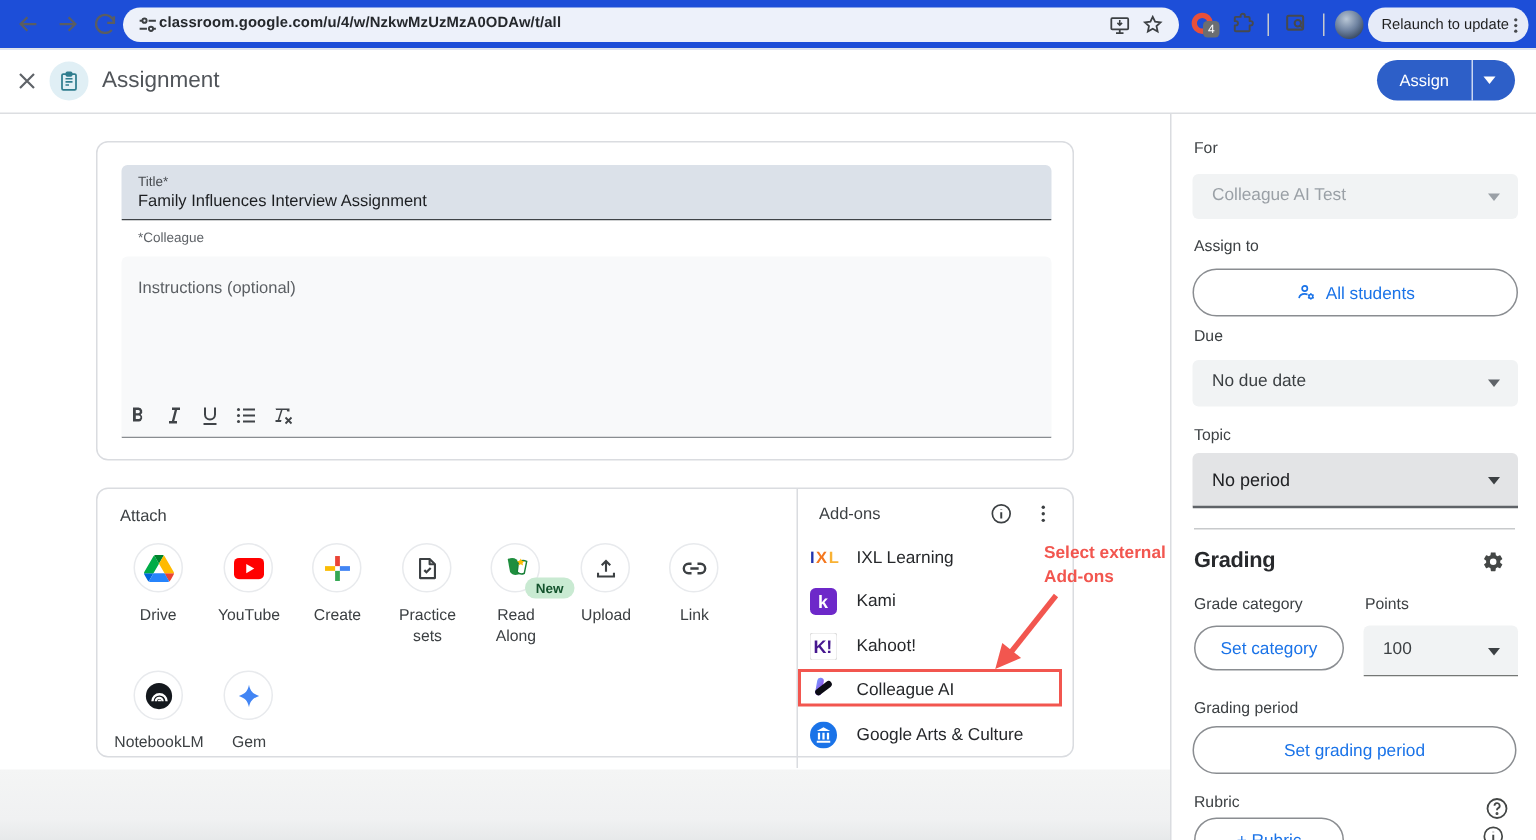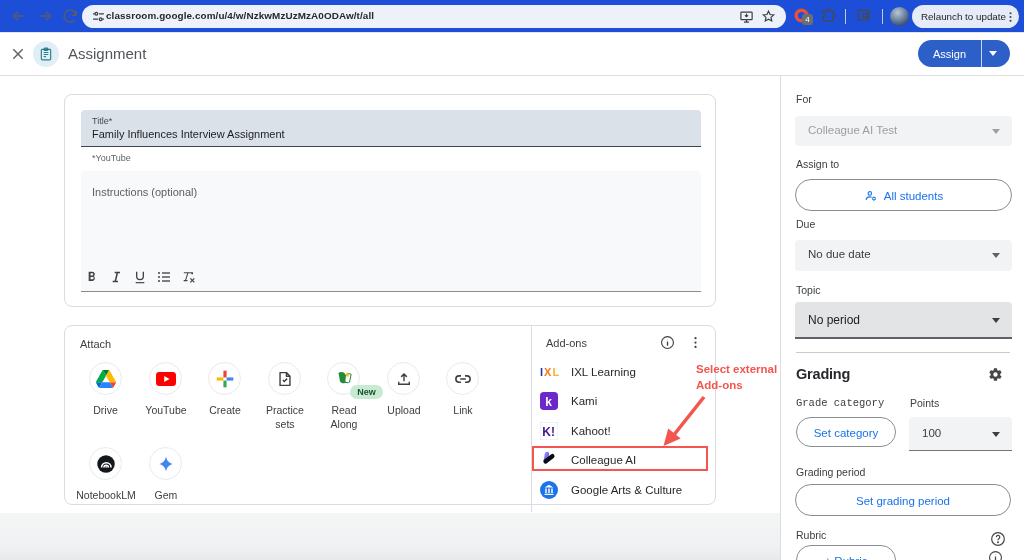--- a/index.html
+++ b/index.html
@@ -162,21 +162,21 @@
 </div>
 
 <div id="vdiv"></div>
 <div id="greyband"></div>
 
 <div class="card" id="card1">
   <div id="tfield">
     <div class="tl">Title*</div>
     <div class="tv">Family Influences Interview Assignment</div>
   </div>
-  <div id="req">*YouTube</div>
+  <div id="req">*Colleague</div>
   <div id="ibox">
     <div class="ph">Instructions (optional)</div>
   </div>
   <div class="tbico" style="left:19px">
       <svg viewBox="0 0 24 24">
         <path d="M7 4h5.5a3.8 3.8 0 0 1 2.2 6.9A4 4 0 0 1 13 18H7zm2.8 5.7h2.5a1.6 1.6 0 0 0 0-3.2H9.8zm0 5.8h3a1.7 1.7 0 0 0 0-3.4h-3z" fill="#404448"></path>
       </svg>
     </div>
   <div class="tbico" style="left:43px">
       <svg viewBox="0 0 24 24">
@@ -380,21 +380,21 @@
     <div class="caret" style="top:16px; border-top-color:#3c4043;"></div>
   </div>
 
 <div style="position:absolute; left:796px; top:352px; width:214px; height:1px; background:#c8cacc;"></div>
 
 <div id="grading">Grading</div>
 <div class="sico" style="left:988px; top:367px;"><svg width="15" height="15" viewBox="0 0 24 24" fill="#444746">
       <path d="M19.4 13c.04-.32.07-.65.07-1s-.03-.68-.07-1l2.1-1.65a.5.5 0 0 0 .12-.64l-2-3.46a.5.5 0 0 0-.6-.22l-2.49 1a7.3 7.3 0 0 0-1.73-1l-.38-2.65A.5.5 0 0 0 13.93 2h-4a.5.5 0 0 0-.5.42l-.37 2.65c-.63.26-1.2.6-1.74 1l-2.48-1a.5.5 0 0 0-.61.22l-2 3.46a.5.5 0 0 0 .12.64L4.46 11a7.9 7.9 0 0 0 0 2l-2.1 1.65a.5.5 0 0 0-.13.64l2 3.46c.12.22.39.3.61.22l2.48-1c.54.42 1.12.76 1.74 1l.37 2.65a.5.5 0 0 0 .5.42h4a.5.5 0 0 0 .5-.42l.37-2.65c.63-.26 1.2-.6 1.73-1l2.49 1c.23.09.49 0 .6-.22l2-3.46a.5.5 0 0 0-.12-.64zM11.93 15.5a3.5 3.5 0 1 1 0-7 3.5 3.5 0 0 1 0 7z"></path>
     </svg></div>
 
-<div class="slbl" style="top:397px;font-family:Liberation Mono, monospace;">Grade category</div>
+<div class="slbl" style="top:397px;">Grade category</div>
 <div class="slbl" style="left:910px; top:397px;">Points</div>
 <div class="pill" style="left:796px; top:417px; width:100px; height:30px; line-height:30px;">Set category</div>
 <div class="ssel" style="left:909px; top:417px; width:103px; height:34px; border-bottom:1px solid #747775; border-radius:4px 4px 0 0;">
     <div class="st" style="top:10px;">100</div>
     <div class="caret" style="top:15px; border-top-color:#3c4043;"></div>
   </div>
 
 <div class="slbl" style="top:466px;">Grading period</div>
 <div class="pill" style="left:795px; top:484px; width:216px; height:32px; line-height:32px;">Set grading period</div>
 

